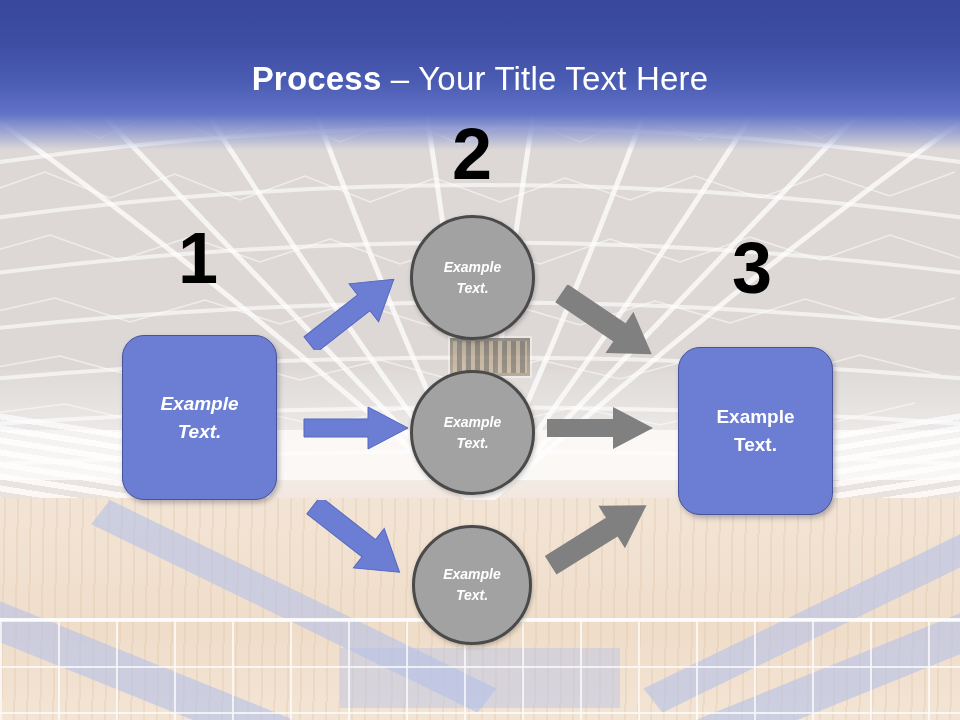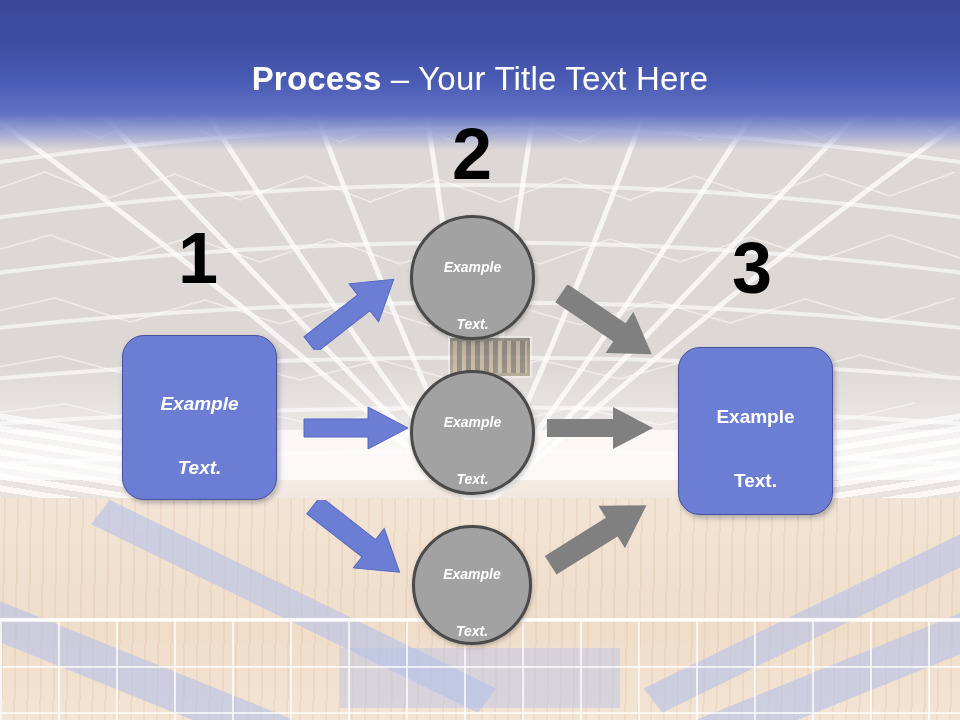--- a/index.html
+++ b/index.html
@@ -180,21 +180,21 @@
     box-shadow:1px 2px 4px rgba(50,50,50,0.3);
   }
   .circle.c1 { left:410px; top:215px; width:125px; height:125px; }
   .circle.c2 { left:410px; top:370px; width:125px; height:125px; }
   .circle.c3 { left:412px; top:525px; width:120px; height:120px; }
 
   
   .arrow { position:absolute; }
 
   
-  .nowrap-line { display:block;margin-top:36px; }
+  .nowrap-line { display:block; }
 </style>
 </head>
 <body>
 
 <div id="slide">
 
   <div class="bg-layer">
 
     <div class="bg-floor"></div>
     <div class="seats left"></div>

